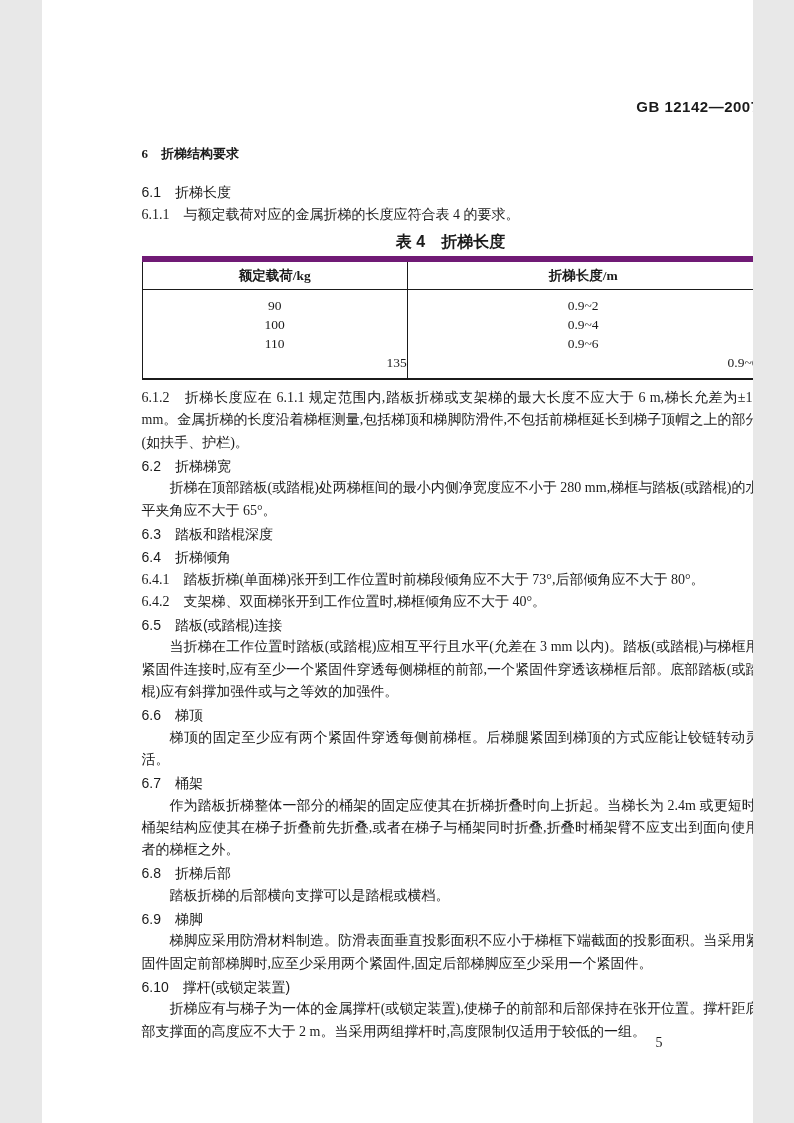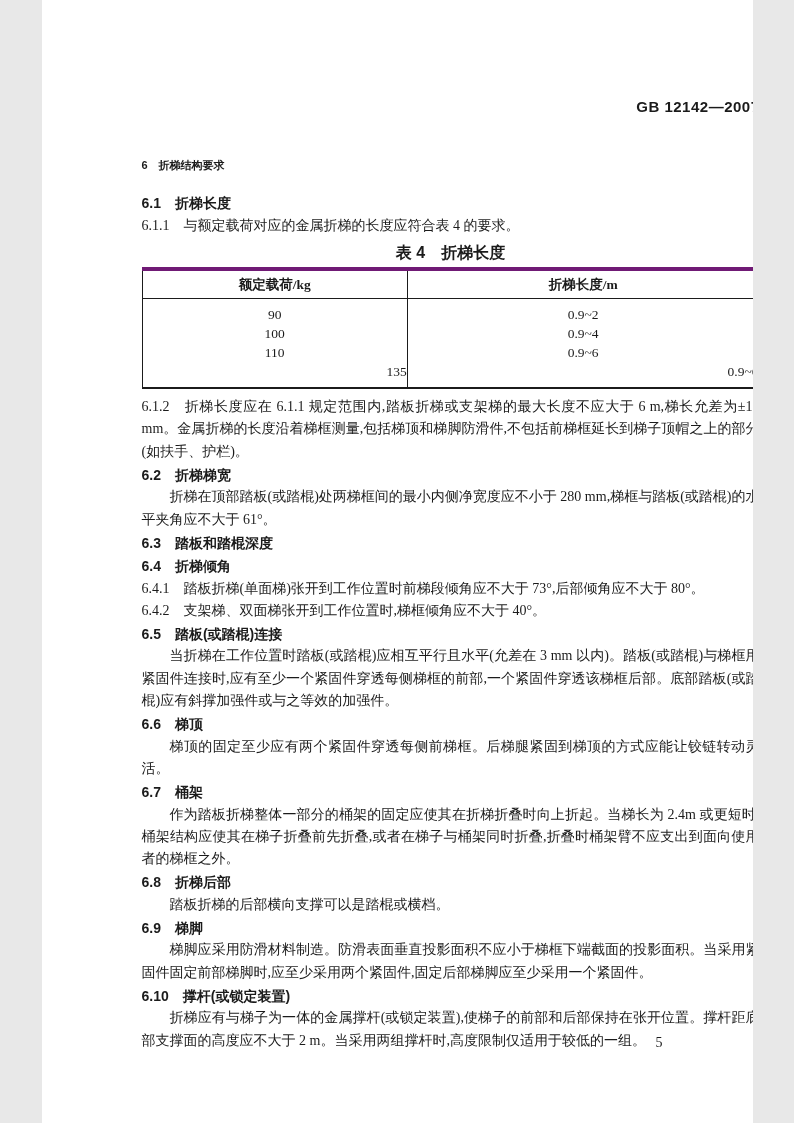--- a/index.html
+++ b/index.html
@@ -22,28 +22,28 @@
   }
   .doc-number{
     text-align:right;
     font-family:"Liberation Sans","DejaVu Sans",sans-serif;
     font-weight:bold;
     font-size:15px;
     letter-spacing:0.5px;
     line-height:18px;
   }
   .h-chapter{
-    font-family:Liberation Sans, sans-serif;
+    font-family:Liberation Serif, serif;
     font-weight:bold;
-    font-size:11px;
-    margin-top:38px;
+    font-size:13px;
+    margin-top:27px;
   }
   .h-sec{
     font-family:"Liberation Sans","DejaVu Sans",sans-serif;
-    font-weight:bold;
+    font-weight:normal;
     font-size:14px;
     margin-top:1px;
   }
   .mt-lg{margin-top:16px;}
   .clause{margin:0;}
   .para{margin:0;text-indent:2em;}
   .tbl-caption{
     text-align:center;
     font-family:"Liberation Sans","DejaVu Sans",sans-serif;
     font-weight:bold;
@@ -57,21 +57,21 @@
     table-layout:fixed;
   }
   table.t4 th,table.t4 td{
     text-align:center;
     padding:0;
     font-size:13.5px;
     line-height:19px;
     font-weight:normal;
   }
   table.t4 thead th{
-    border-top:4px solid #701a75;
+    border-top:6px solid #701a75;
     border-bottom:1.5px solid #1b1b1b;
     height:27px;
     font-weight:bold;
   }
   table.t4 .col-load{width:43%;}
   table.t4 th:first-child,table.t4 td:first-child{border-right:1.3px solid #1b1b1b;}
   table.t4 tbody tr:first-child td{padding-top:6px;}
   table.t4 tbody tr:last-child td{
     border-bottom:2px solid #1b1b1b;
     padding-bottom:6px;
@@ -127,21 +127,21 @@
         <tr>
           <td>135</td>
           <td>0.9~6</td>
         </tr>
       </tbody>
     </table>
 
     <p class="clause clause-gap">6.1.2　折梯长度应在 6.1.1 规定范围内,踏板折梯或支架梯的最大长度不应大于 6 m,梯长允差为±13 mm。金属折梯的长度沿着梯框测量,包括梯顶和梯脚防滑件,不包括前梯框延长到梯子顶帽之上的部分(如扶手、护栏)。</p>
 
     <div class="h-sec">6.2　折梯梯宽</div>
-    <p class="para">折梯在顶部踏板(或踏棍)处两梯框间的最小内侧净宽度应不小于 280 mm,梯框与踏板(或踏棍)的水平夹角应不大于 61°。</p>
+    <p class="para">折梯在顶部踏板(或踏棍)处两梯框间的最小内侧净宽度应不小于 280 mm,梯框与踏板(或踏棍)的水平夹角应不大于 65°。</p>
 
     <div class="h-sec">6.3　踏板和踏棍深度</div>
 
     <div class="h-sec">6.4　折梯倾角</div>
     <p class="clause">6.4.1　踏板折梯(单面梯)张开到工作位置时前梯段倾角应不大于 73°,后部倾角应不大于 80°。</p>
     <p class="clause">6.4.2　支架梯、双面梯张开到工作位置时,梯框倾角应不大于 40°。</p>
 
     <div class="h-sec">6.5　踏板(或踏棍)连接</div>
     <p class="para">当折梯在工作位置时踏板(或踏棍)应相互平行且水平(允差在 3 mm 以内)。踏板(或踏棍)与梯框用紧固件连接时,应有至少一个紧固件穿透每侧梯框的前部,一个紧固件穿透该梯框后部。底部踏板(或踏棍)应有斜撑加强件或与之等效的加强件。</p>
 

